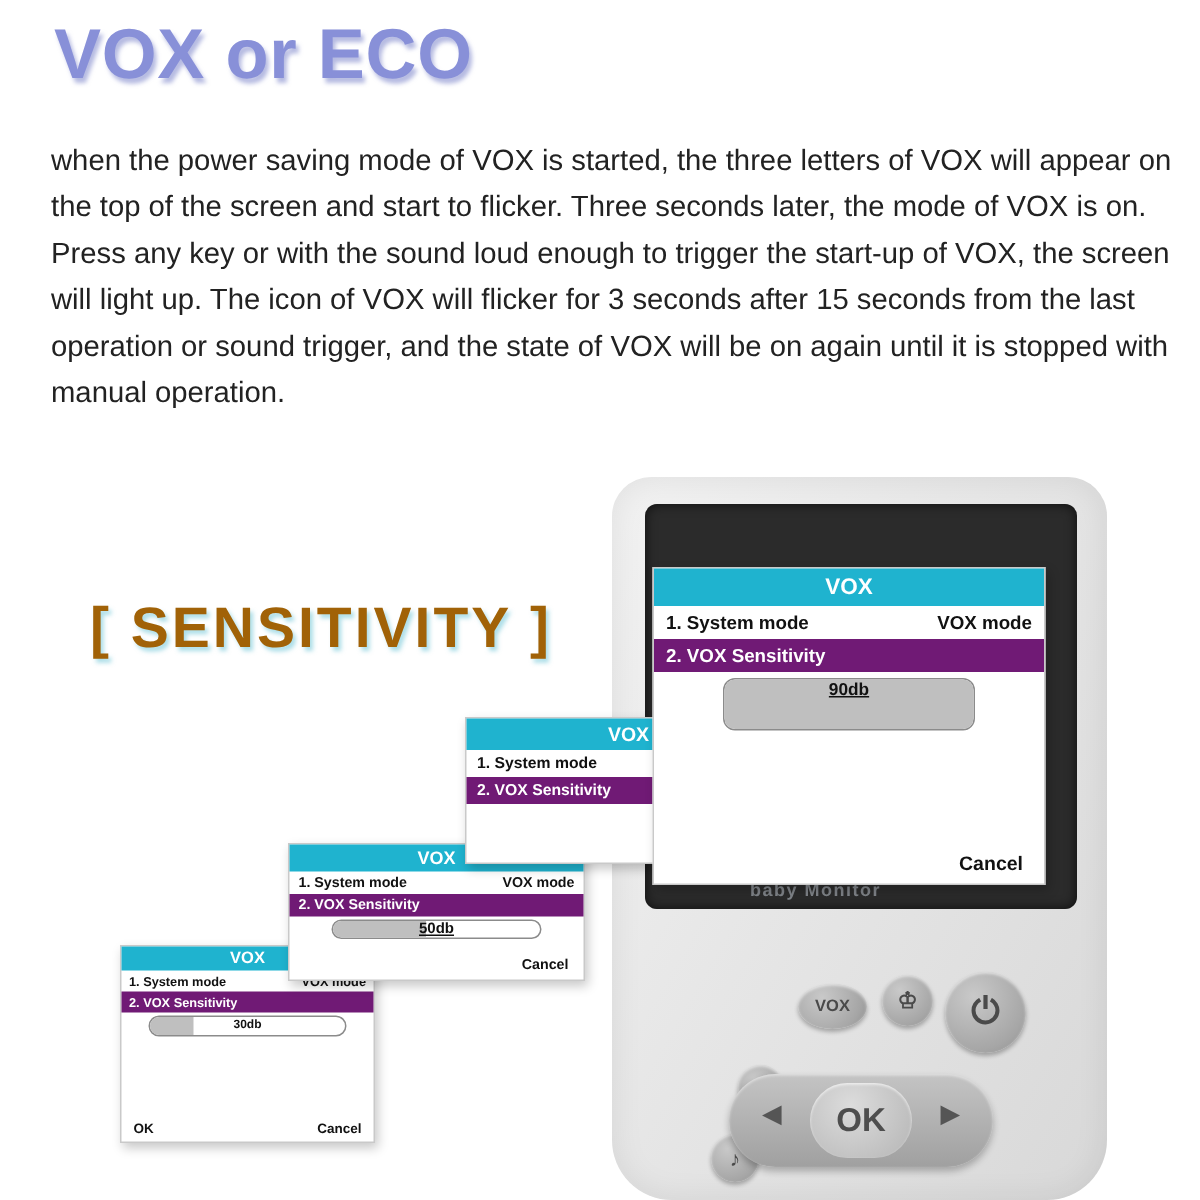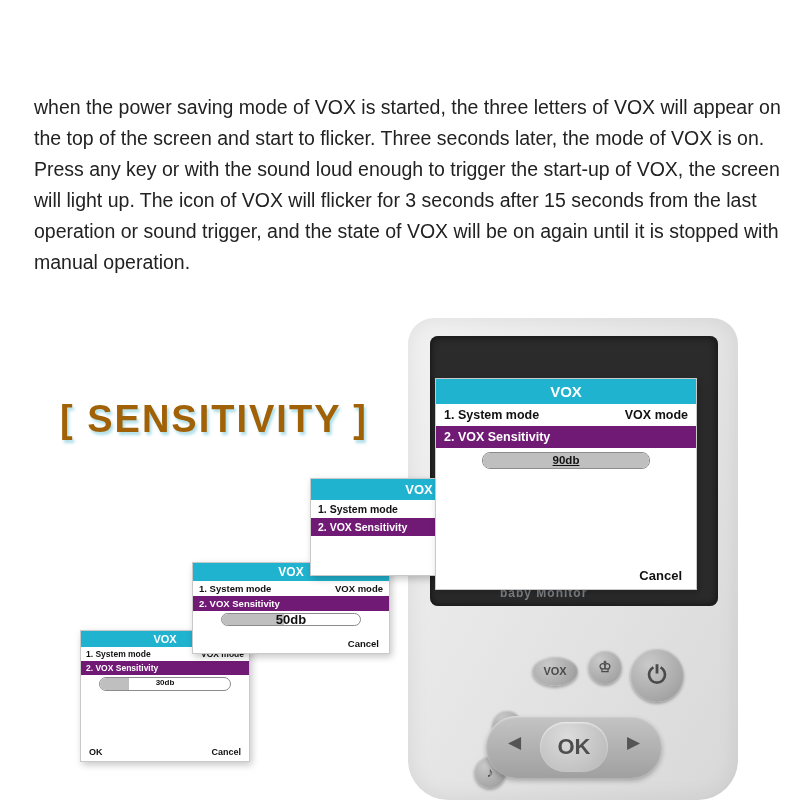--- a/index.html
+++ b/index.html
@@ -167,46 +167,47 @@
   #screen1 .slider { height: 14px; }
   #screen1 .slabel { font-size: 8px; line-height: 10px; }
   #screen1 .footer { position:absolute; left:0; right:0; bottom:4px; padding: 0 8px; font-size: 9px; }
 
   
   #screen2 { left: 192px; top: 562px; width: 198px; height: 92px; }
   #screen2 .title-bar { font-size: 12px; padding: 2px 0; }
   #screen2 .row { font-size: 9.5px; padding: 2px 6px; }
   #screen2 .slider-wrap { padding: 2px 28px 0 28px; }
   #screen2 .slider { height: 13px; }
-  #screen2 .slabel { font-size: 13px; line-height: 11px; text-decoration: underline; }
+  #screen2 .slabel { font-size: 10px; line-height: 11px; text-decoration: underline; }
   #screen2 .footer { position:absolute; left:0; right:0; bottom:4px; padding: 0 10px; font-size: 9.5px; justify-content: flex-end; }
 
   
   #screen3 { left: 310px; top: 478px; width: 218px; height: 98px; }
   #screen3 .title-bar { font-size: 13px; padding: 3px 0; }
   #screen3 .row { font-size: 10.5px; padding: 3px 7px; }
   #screen3 .slider-wrap { padding: 3px 32px 0 32px; }
   #screen3 .slider { height: 14px; }
   #screen3 .slabel { font-size: 9.5px; line-height: 12px; }
   #screen3 .footer { position:absolute; left:0; right:0; bottom:4px; padding: 0 12px; font-size: 10.5px; justify-content: flex-end; }
 
   
   #screen4 { left: 435px; top: 378px; width: 262px; height: 212px; }
   #screen4 .title-bar { font-size: 15px; padding: 4px 0; }
   #screen4 .row { font-size: 12.5px; padding: 4px 8px; }
   #screen4 .slider-wrap { padding: 4px 46px 0 46px; }
-  #screen4 .slider { height: 17px; text-decoration: underline; }
+  #screen4 .slider { height: 35px; text-decoration: underline; }
   #screen4 .slabel { font-size: 11.5px; line-height: 15px; }
   #screen4 .footer { position:absolute; left:0; right:0; bottom:6px; padding: 0 14px; font-size: 13px; justify-content: flex-end; }
 </style>
 </head>
 <body>
 
 <div id="page">
 
+  <div class="heading">VOX or ECO</div>
 
   <div class="paragraph">when the power saving mode of VOX is started, the three letters of VOX will appear on the top of the screen and start to flicker. Three seconds later, the mode of VOX is on. Press any key or with the sound loud enough to trigger the start-up of VOX, the screen will light up. The icon of VOX will flicker for 3 seconds after 15 seconds from the last operation or sound trigger, and the state of VOX will be on again until it is stopped with manual operation.</div>
 
   <div class="sensitivity">[ SENSITIVITY ]</div>
 
   <div class="device">
     <div class="device-bezel"></div>
     <div class="device-brand">baby Monitor</div>
 
     <div class="btn-round" style="left:84px; top:392px; width:30px; height:30px; font-size:13px;">

